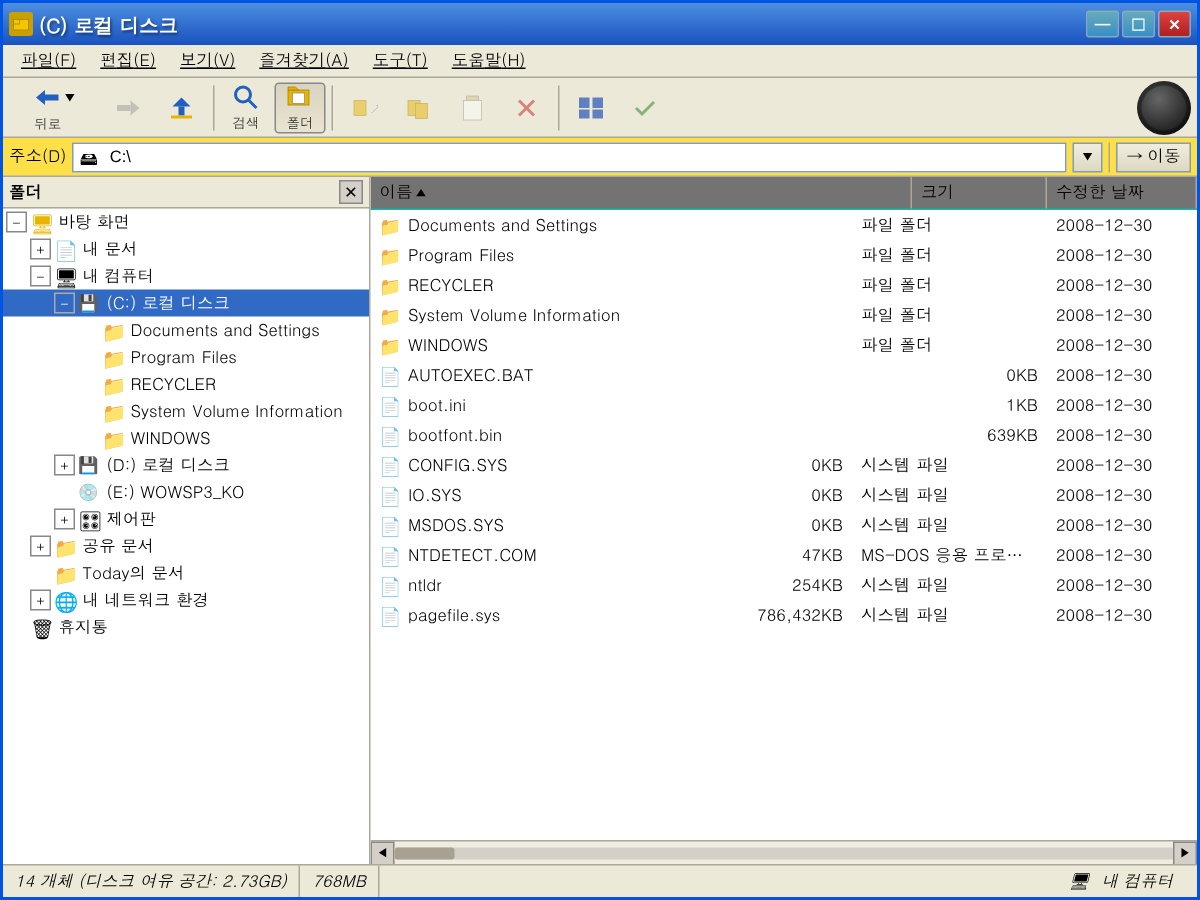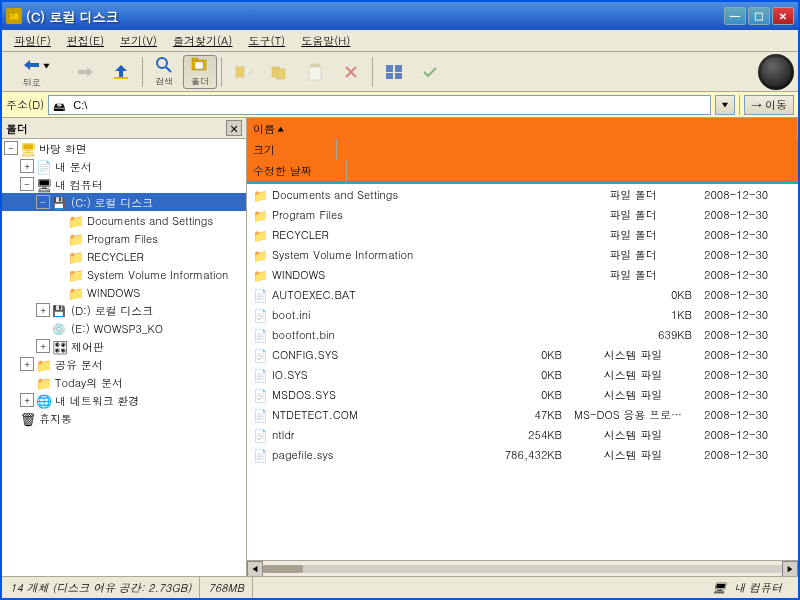--- a/index.html
+++ b/index.html
@@ -146,21 +146,21 @@
       width: 1px;
       height: 30px;
       background: #aca899;
       margin: 0 2px;
     }
 
     .tb-label { font-size: 9px; color: #333; }
 
     
     .address-bar {
-      background: #fef9c3;
+      background: #fde047;
       border-bottom: 1px solid #aca899;
       height: 26px;
       display: flex;
       align-items: center;
       padding: 0 4px;
       gap: 4px;
     }
 
     .addr-label {
       font-size: 11px;
@@ -319,24 +319,23 @@
     
     .file-pane {
       flex: 1;
       display: flex;
       flex-direction: column;
       overflow: hidden;
     }
 
     .file-list-header {
       display: flex;
-      background: #f97316;
-      border-bottom: 3px solid #14b8a6;
-      font-size: 11px;
-      flex-direction: column;
+      background: #737373;
+      border-bottom: 1px solid #14b8a6;
+      font-size: 11px;
     }
 
     .col-header {
       padding: 3px 6px;
       border-right: 1px solid #aca899;
       cursor: pointer;
       user-select: none;
       display: flex;
       align-items: center;
       gap: 2px;
@@ -371,21 +370,21 @@
 
     .file-cell.name {
       flex: 1;
       min-width: 200px;
       display: flex;
       align-items: center;
       gap: 3px;
     }
 
     .file-cell.size { width: 90px; text-align: left; justify-content: flex-end; display: flex; }
-    .file-cell.type { width: 130px; text-align: center; }
+    .file-cell.type { width: 130px; }
     .file-cell.date { width: 100px; }
 
     .file-icon {
       width: 16px;
       height: 16px;
       flex-shrink: 0;
       font-size: 12px;
       display: flex;
       align-items: center;
     }

